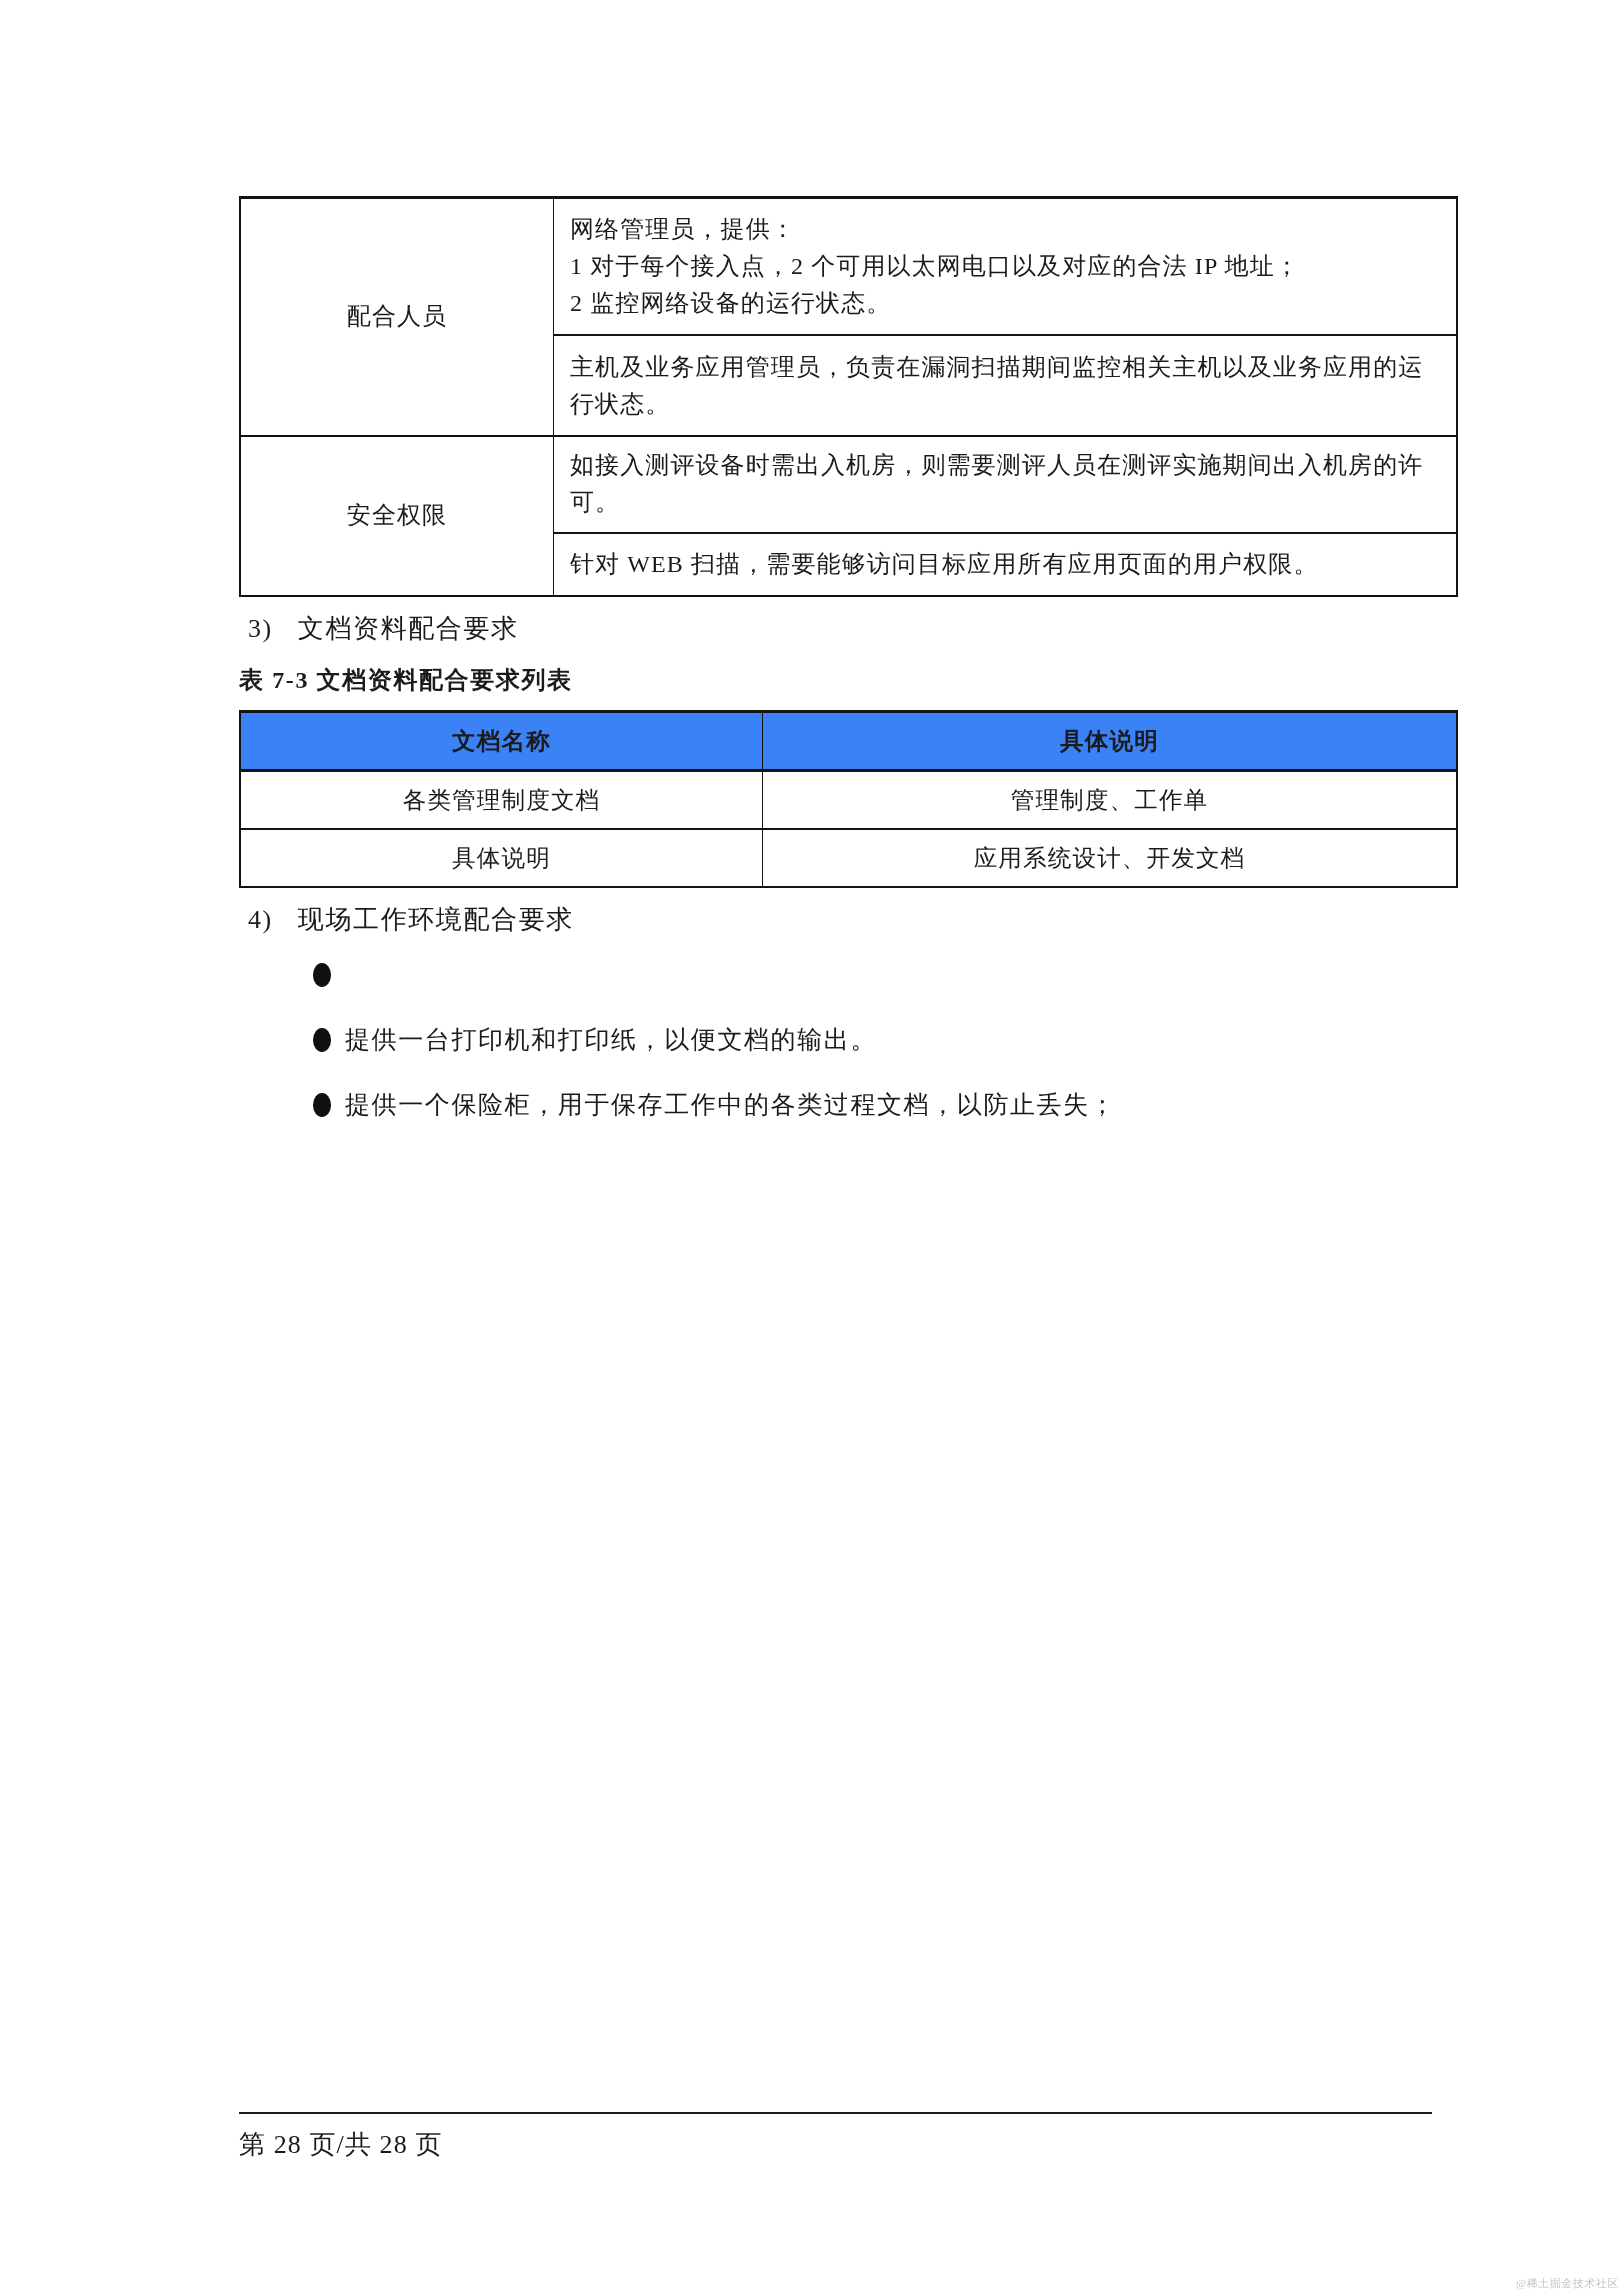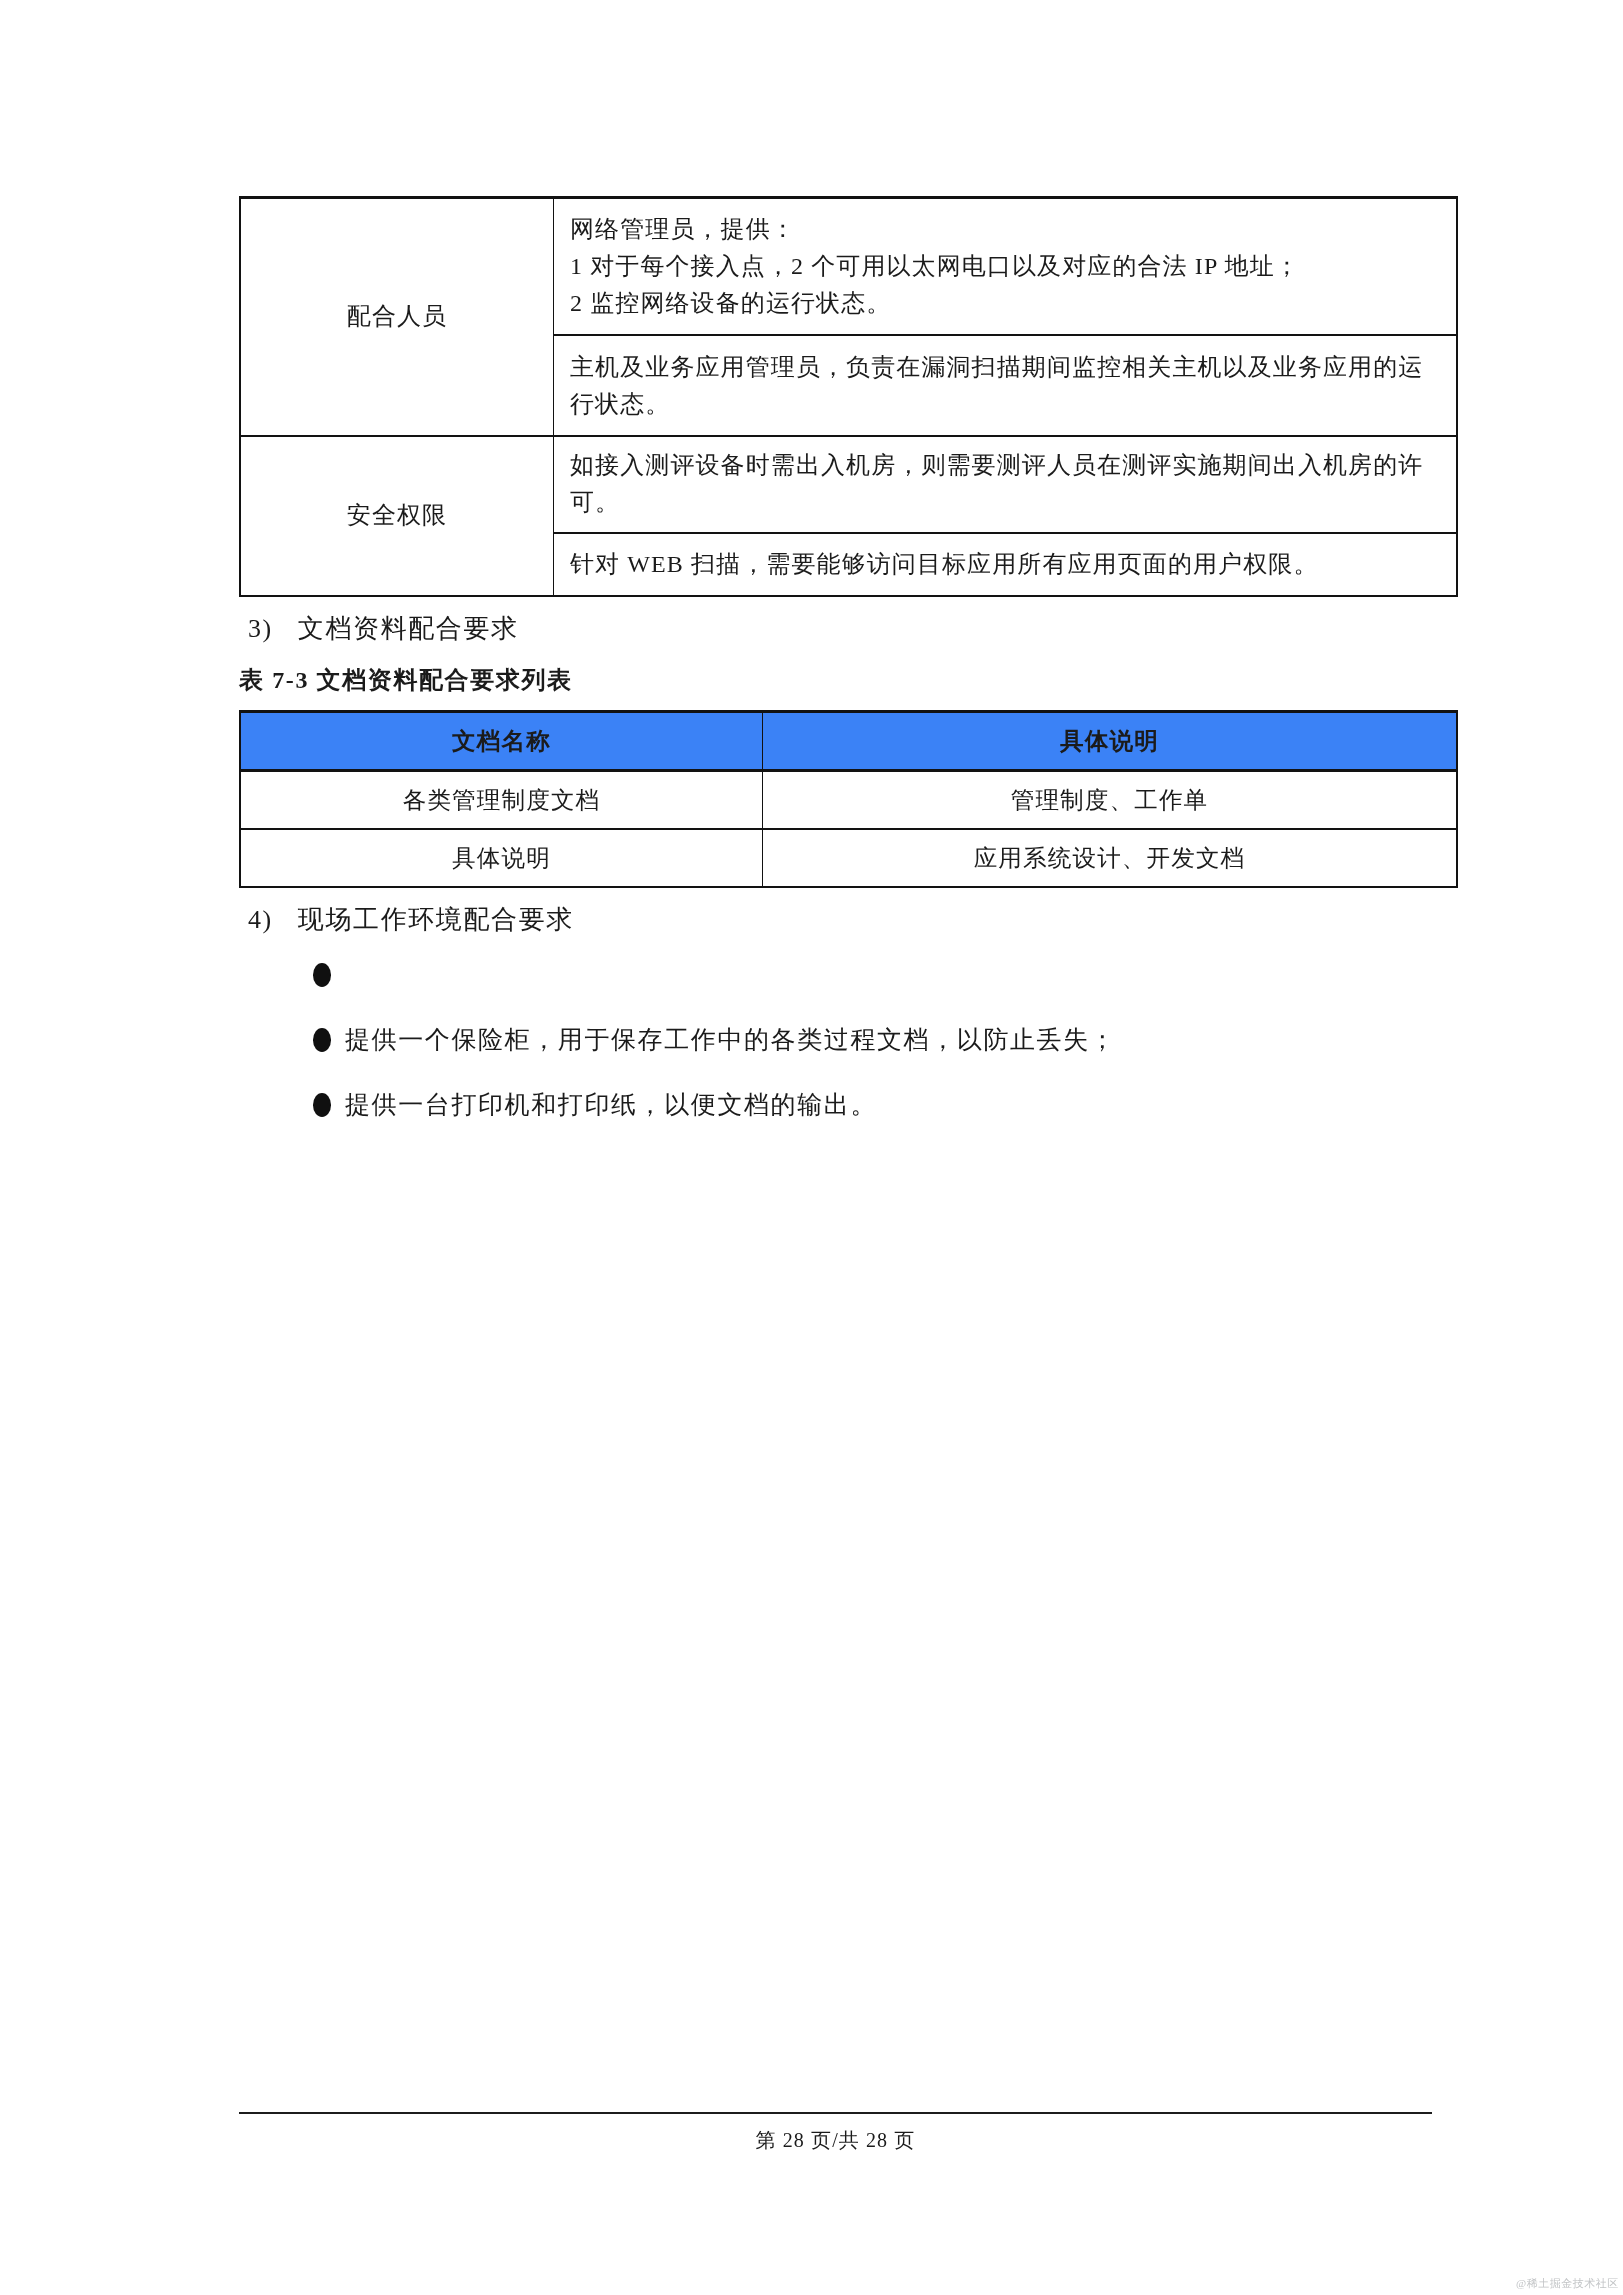--- a/index.html
+++ b/index.html
@@ -109,22 +109,22 @@
   .footer-rule{
     position:absolute;
     left:239px;top:2112px;
     width:1193px;height:2.1px;
     background:#1c1c1c;
   }
   .footer-text{
     position:absolute;
     left:239px;top:2127px;
     width:1193px;
-    text-align:center;
-    font-size:20px;
+    text-align:left;
+    font-size:26px;
     letter-spacing:1.1px;
   }
   .watermark{
     position:absolute;
     right:4.3px;top:2276px;
     font-size:11px;
     letter-spacing:0.5px;
     color:#c2c4c6;
     font-family:Liberation Serif, serif;
   }
@@ -195,25 +195,25 @@
       <span>4)</span>
       <span>现场工作环境配合要求</span>
     </div>
 
     <ul class="bullets">
       <li>
         <span class="dot"></span>
       </li>
       <li>
         <span class="dot"></span>
-        <span>提供一个保险柜，用于保存工作中的各类过程文档，以防止丢失；</span>
+        <span>提供一台打印机和打印纸，以便文档的输出。</span>
       </li>
       <li>
         <span class="dot"></span>
-        <span>提供一台打印机和打印纸，以便文档的输出。</span>
+        <span>提供一个保险柜，用于保存工作中的各类过程文档，以防止丢失；</span>
       </li>
     </ul>
 
   </div>
 
   <div class="footer-rule"></div>
   <div class="footer-text">第 28 页/共 28 页</div>
 
   <div class="watermark">@稀土掘金技术社区</div>
 

